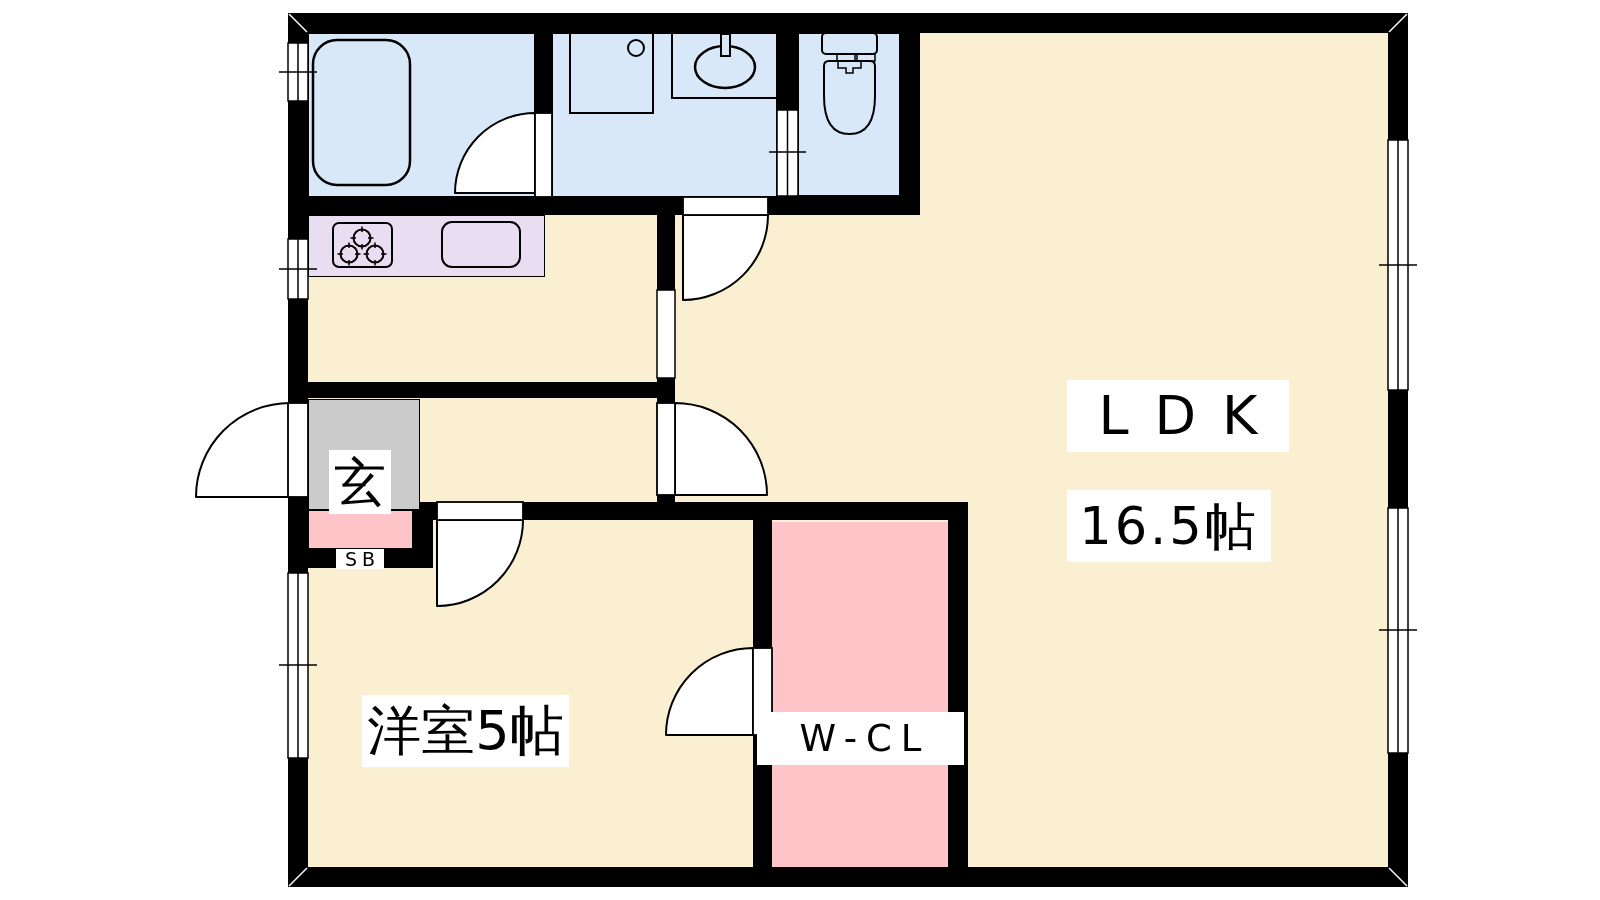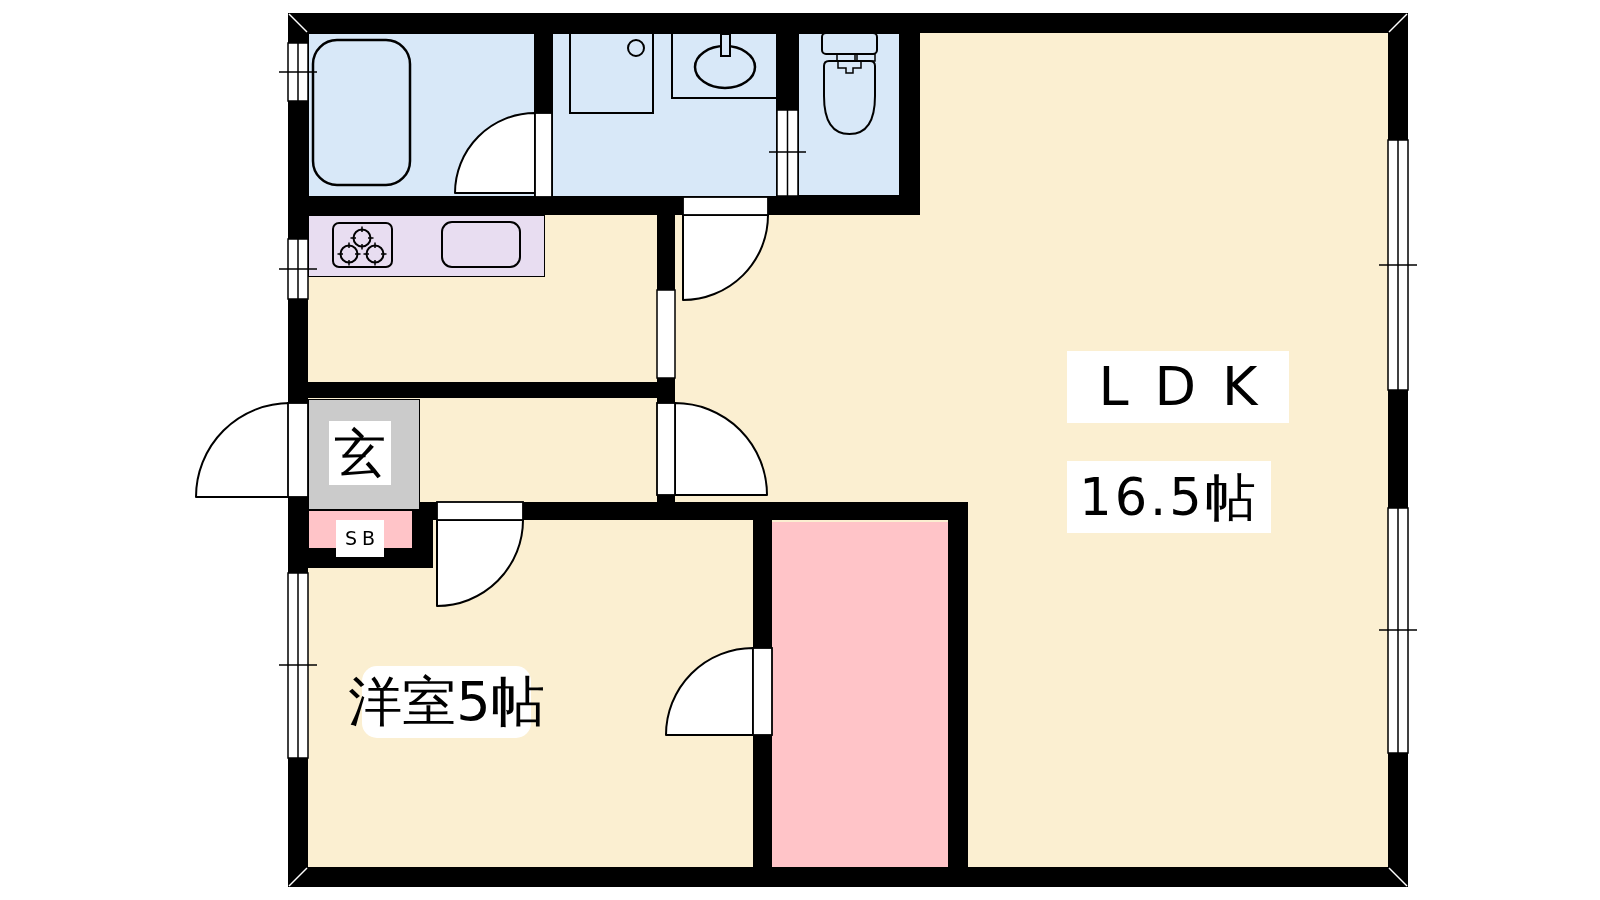--- a/index.html
+++ b/index.html
@@ -7,24 +7,24 @@
          font-family:"DejaVu Sans","Liberation Sans",sans-serif;}
   .wall{position:absolute;background:#000;}
   .room{position:absolute;box-sizing:border-box;}
   .blue{background:#D8E8F8;border:1.5px solid #000;}
   .cream{background:#FBEFD1;}
   .pink{background:#FFC4C8;}
   .gray{background:#CBCBCB;border:1.5px solid #000;}
   .purple{background:#E8DDF1;border:1.5px solid #000;}
   svg.overlay{position:absolute;left:0;top:0;width:1600px;height:900px;pointer-events:none;}
   .label{position:absolute;background:#fff;color:#000;display:flex;align-items:center;justify-content:center;
-         white-space:nowrap;line-height:1;}
+         white-space:nowrap;line-height:1;margin-top:29px;}
   .lbl-genkan{left:329px;top:421px;width:62px;height:64px;font-size:52px;}
-  .lbl-sb{left:336px;top:520px;width:48px;height:37px;font-size:19px;letter-spacing:5px;text-indent:5px;}
-  .lbl-yoshitsu{left:362px;top:666px;width:169px;height:72px;font-size:54px;border-radius:15px;}
+  .lbl-sb{left:336px;top:520px;width:48px;height:20px;font-size:19px;letter-spacing:5px;text-indent:5px;}
+  .lbl-yoshitsu{left:362px;top:666px;width:207px;height:72px;font-size:54px;}
   .lbl-wcl{left:757px;top:683px;width:207px;height:53px;font-size:37px;letter-spacing:9px;text-indent:9px;}
   .lbl-ldk{left:1067px;top:351px;width:222px;height:72px;font-size:54px;letter-spacing:26px;text-indent:26px;}
   .lbl-size{left:1067px;top:461px;width:204px;height:72px;font-size:51px;letter-spacing:3px;}
 </style>
 </head>
 <body>
 
 <div id="stage">
 
   <div class="wall" style="left:288px;top:13px;width:1120px;height:874px;"></div>
@@ -150,16 +150,17 @@
       <line x1="289" y1="14" x2="307" y2="32"></line>
       <line x1="1407" y1="14" x2="1389" y2="32"></line>
       <line x1="289" y1="886" x2="307" y2="868"></line>
       <line x1="1407" y1="886" x2="1389" y2="868"></line>
     </g>
   </svg>
 
   <div class="label lbl-genkan">玄</div>
   <div class="label lbl-sb">SB</div>
   <div class="label lbl-yoshitsu">洋室5帖</div>
+  <div class="label lbl-wcl">W-CL</div>
   <div class="label lbl-ldk">LDK</div>
   <div class="label lbl-size">16.5帖</div>
 
 </div>
 
 </body></html>

